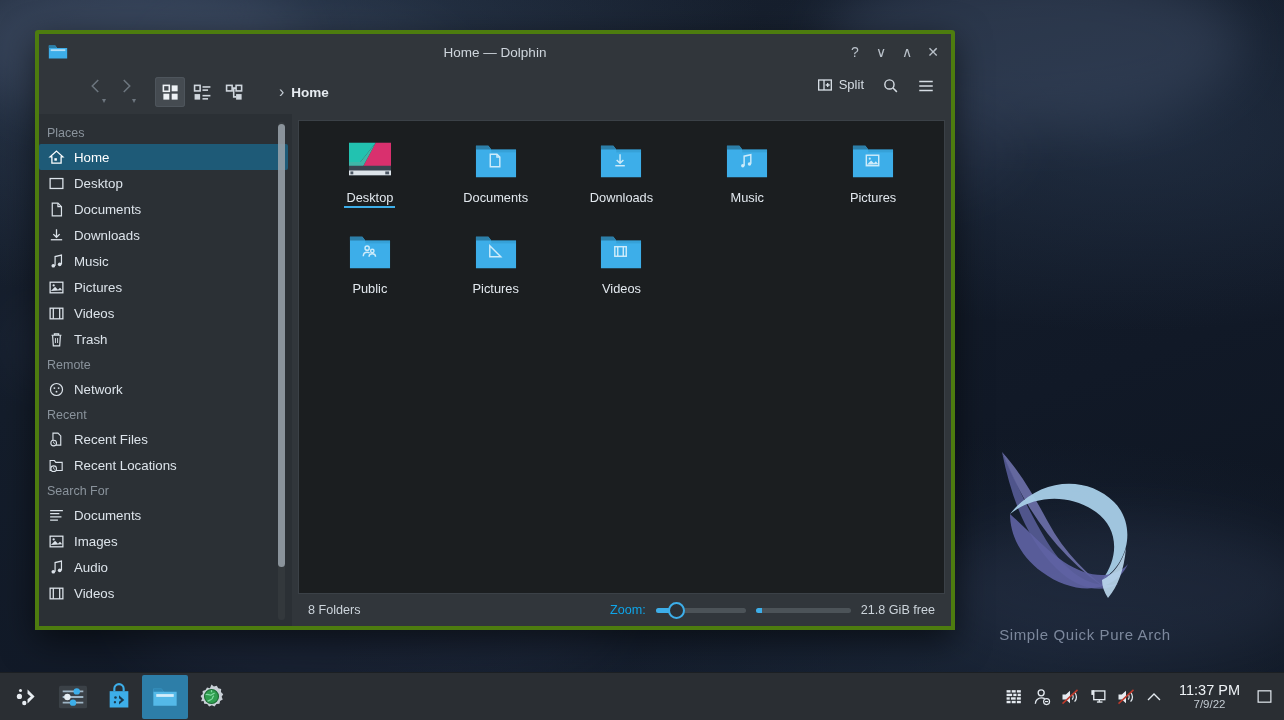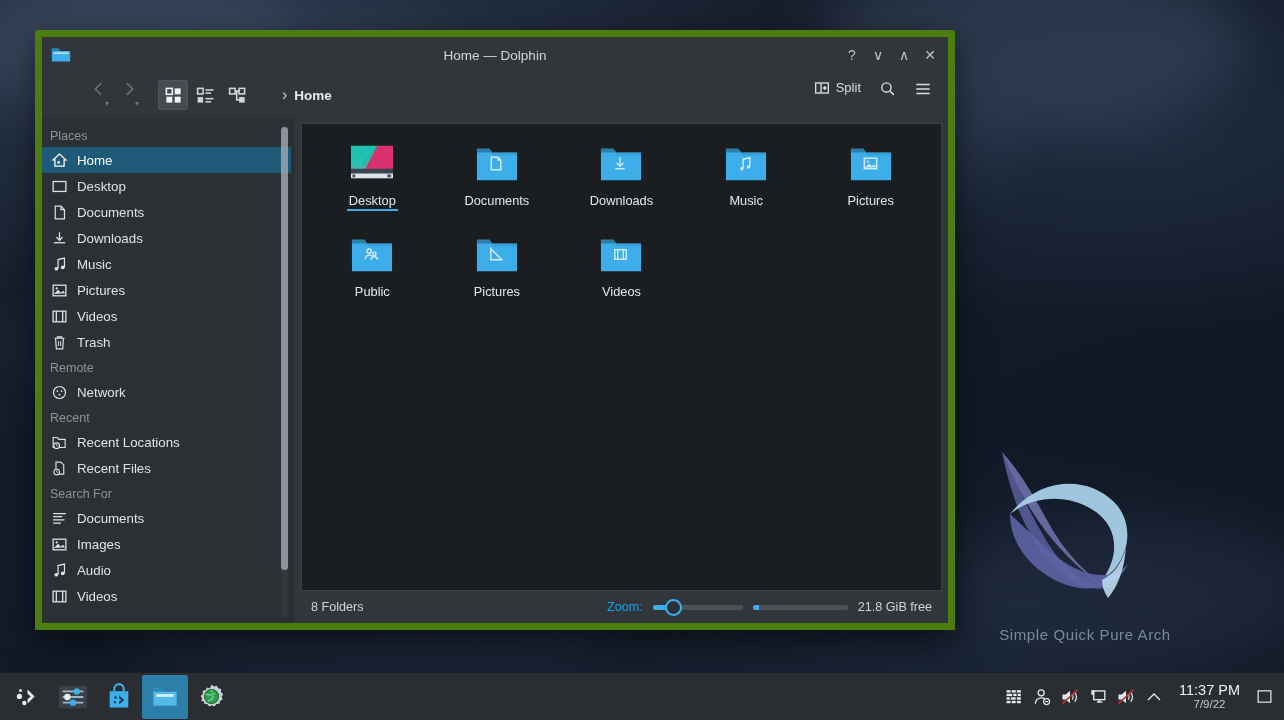--- a/index.html
+++ b/index.html
@@ -50,21 +50,21 @@
     letter-spacing: 0.6px;
     opacity: 0.85;
   }
 
   
   #dolphin {
     position: absolute;
     left: 35px; top: 30px;
     width: 920px; height: 600px;
     background: #31363b;
-    border: 7px solid #4d7c0f;
+    border: 4px solid #4d7c0f;
     border-radius: 3px 3px 0 0;
     box-shadow: 0 10px 34px rgba(0,0,0,0.55);
     display: flex; flex-direction: column;
     overflow: hidden;
   }
 
   
   #titlebar {
     height: 36px; flex: 0 0 36px;
     background: #31363b;
@@ -482,36 +482,36 @@
                 <circle cx="15" cy="10" r="1.3" fill="#dce3ea"></circle>
                 <circle cx="12" cy="15" r="1.3" fill="#dce3ea"></circle>
               </svg>
             </span>
             <span>Network</span>
           </div>
           <div class="side-group">Recent</div>
           <div class="side-item">
             <span class="side-icon">
               <svg width="17" height="17" viewBox="0 0 24 24">
+                <path d="M7 3 H14 L18 7 V20 H7 Z" fill="none" stroke="#dce3ea" stroke-width="1.6"></path>
+                <circle cx="8" cy="17" r="4" fill="#2b3035" stroke="#dce3ea" stroke-width="1.5"></circle>
+                <path d="M8 14.8 V17 L9.6 18" stroke="#dce3ea" stroke-width="1.2" fill="none"></path>
+              </svg>
+            </span>
+            <span>Recent Files</span>
+          </div>
+          <div class="side-item">
+            <span class="side-icon">
+              <svg width="17" height="17" viewBox="0 0 24 24">
                 <path d="M3 5 H9 L11 7.5 H20 V19 H3 Z" fill="none" stroke="#dce3ea" stroke-width="1.6"></path>
                 <circle cx="8" cy="16.5" r="4" fill="#2b3035" stroke="#dce3ea" stroke-width="1.5"></circle>
                 <path d="M8 14.3 V16.5 L9.6 17.6" stroke="#dce3ea" stroke-width="1.2" fill="none"></path>
               </svg>
             </span>
             <span>Recent Locations</span>
-          </div>
-          <div class="side-item">
-            <span class="side-icon">
-              <svg width="17" height="17" viewBox="0 0 24 24">
-                <path d="M7 3 H14 L18 7 V20 H7 Z" fill="none" stroke="#dce3ea" stroke-width="1.6"></path>
-                <circle cx="8" cy="17" r="4" fill="#2b3035" stroke="#dce3ea" stroke-width="1.5"></circle>
-                <path d="M8 14.8 V17 L9.6 18" stroke="#dce3ea" stroke-width="1.2" fill="none"></path>
-              </svg>
-            </span>
-            <span>Recent Files</span>
           </div>
           <div class="side-group">Search For</div>
           <div class="side-item">
             <span class="side-icon">
               <svg width="17" height="17" viewBox="0 0 24 24">
                 <path d="M3 5 H21 M3 9.5 H16 M3 14 H19 M3 18.5 H14" stroke="#dce3ea" stroke-width="1.8"></path>
               </svg>
             </span>
             <span>Documents</span>
           </div>

